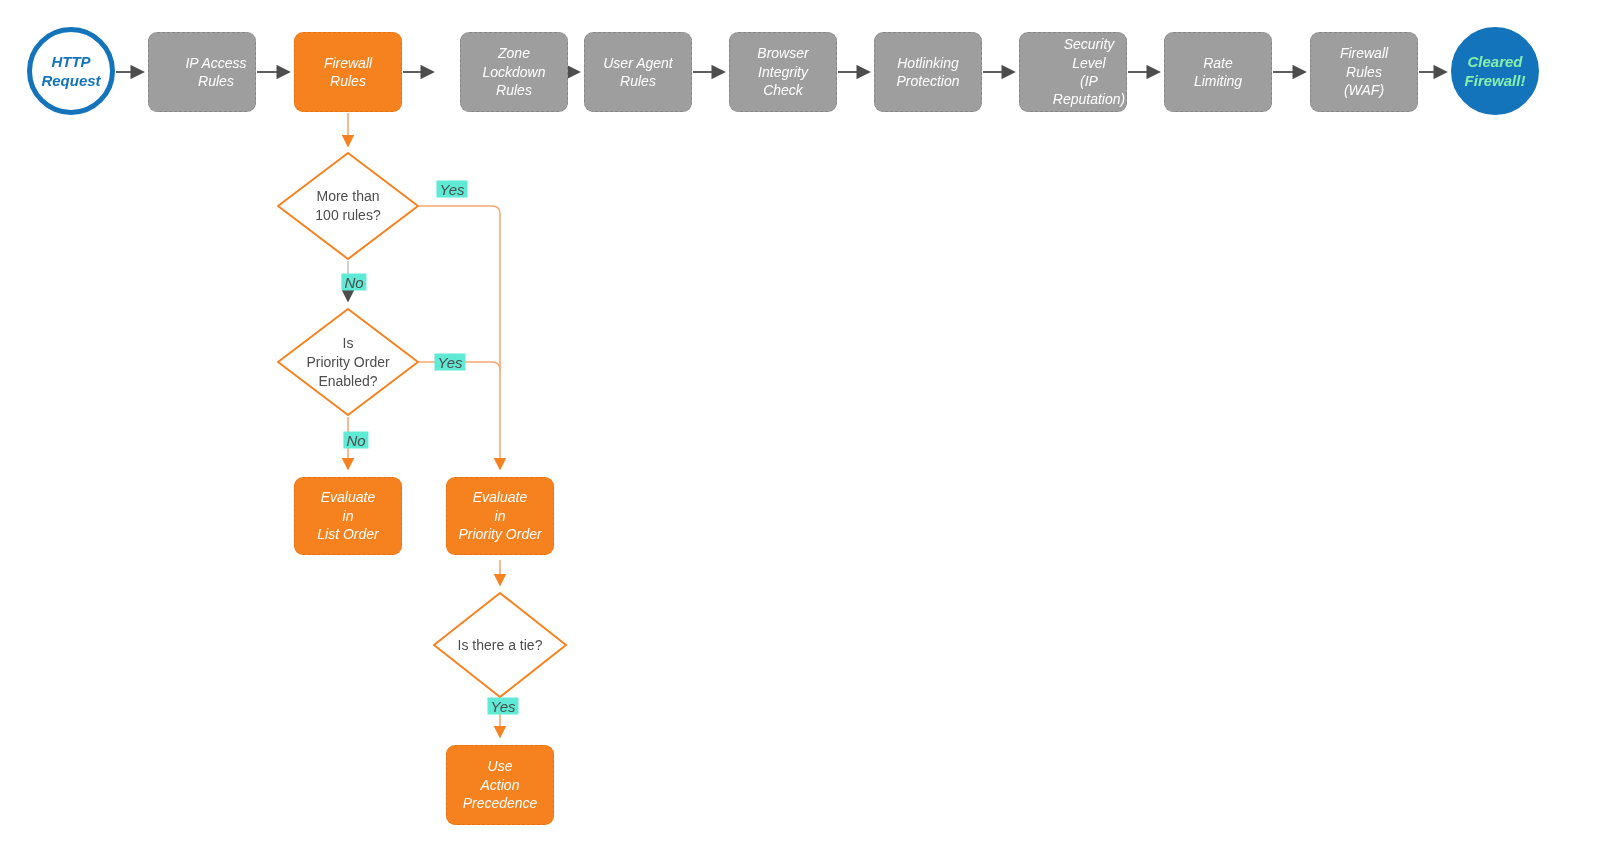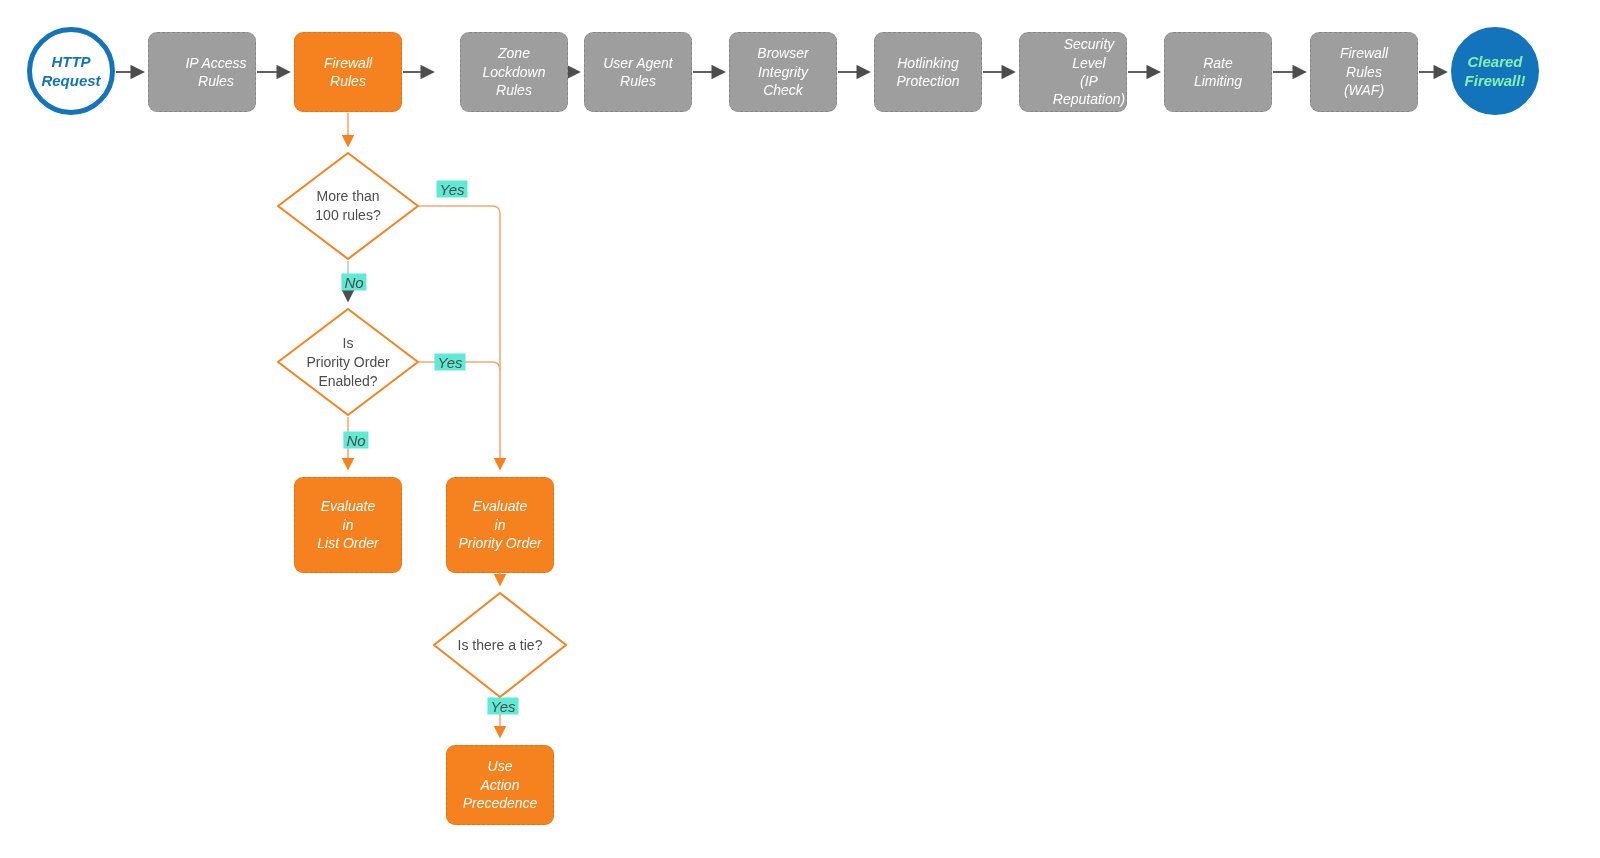--- a/index.html
+++ b/index.html
@@ -41,21 +41,21 @@
     color: #ffffff;
   }
   .box.gray {
     background: #9e9e9e;
     border: 1px dashed #868686;
   }
   .box.orange {
     background: #f6821f;
     border: 1px dashed #e2730f;
   }
-  .box.tall { height: 96px; }
+  .box.tall { height: 78px; }
   .circle {
     width: 88px;
     height: 88px;
     border-radius: 50%;
     font-weight: bold;
     font-style: italic;
     font-size: 15px;
     line-height: 1.3;
   }
   .circle.start {

